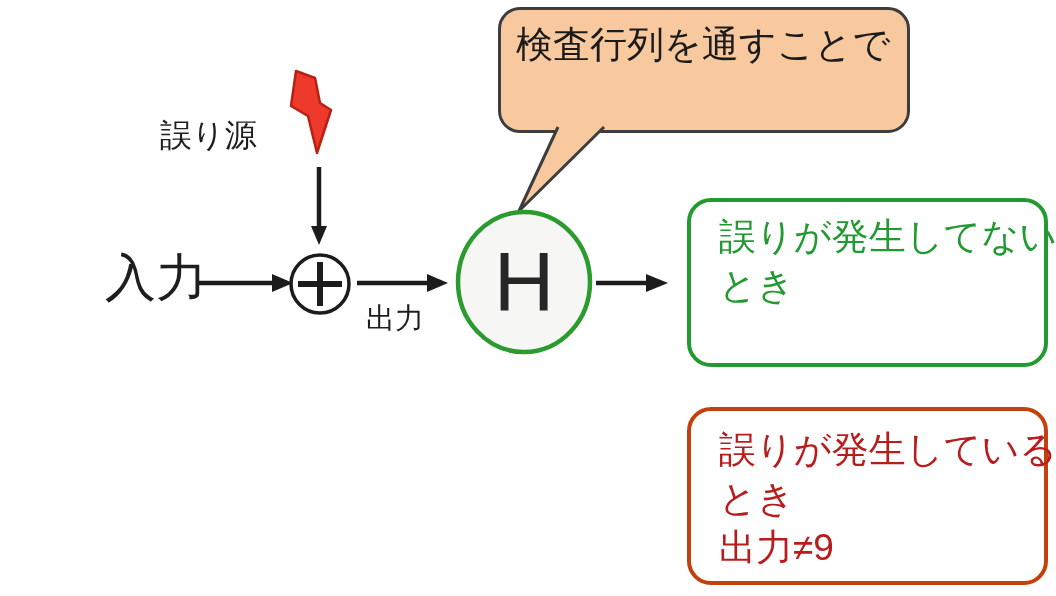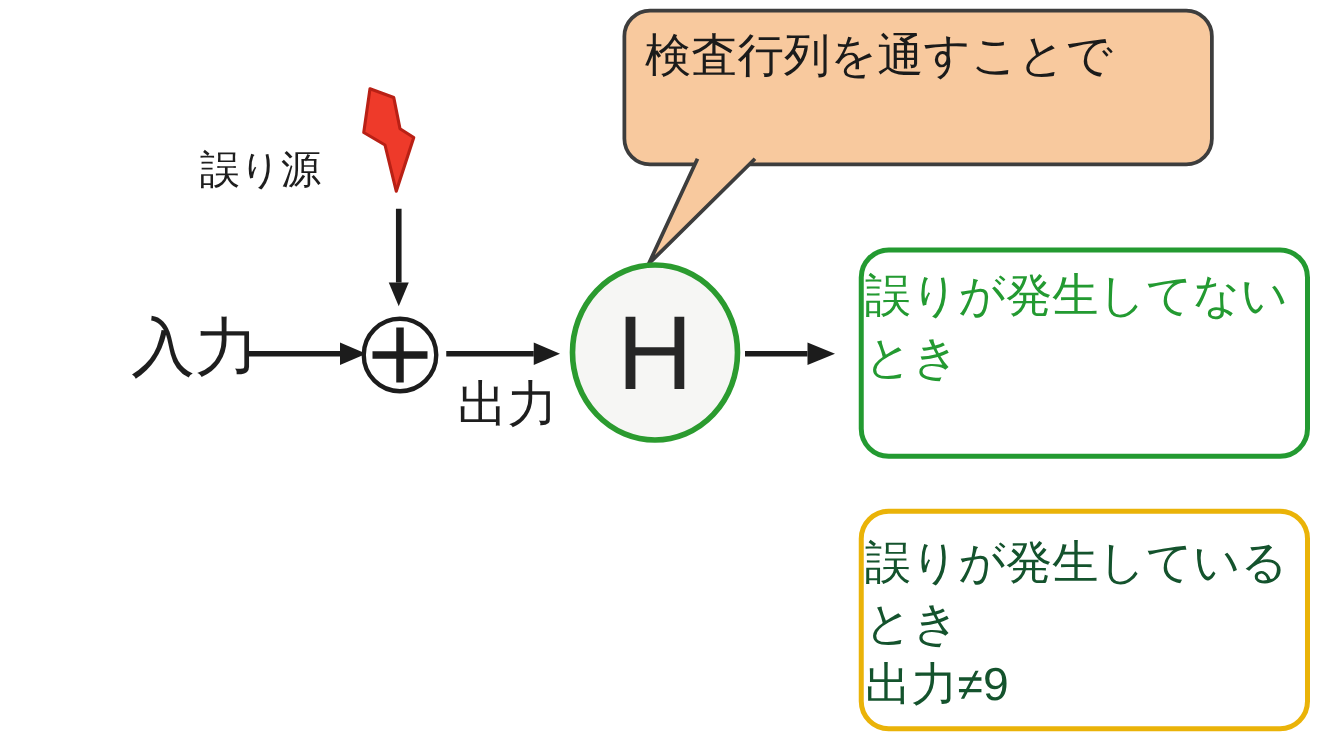--- a/index.html
+++ b/index.html
@@ -10,21 +10,21 @@
     overflow: hidden;
     background: #ffffff;
     font-family: "Liberation Sans", sans-serif;
     color: #1e1e1e;
   }
   .abs { position: absolute; }
 
   
   .bubble {
     left: 498px; top: 7px;
-    width: 473px; height: 126px;
+    width: 412px; height: 126px;
     box-sizing: border-box;
     background: #f8c99e;
     border: 3px solid #3d3d3d;
     border-radius: 22px;
     padding: 12px 10px 0 15px;
     z-index: 1;
   }
   .bubble .line {
     font-size: 37px;
     line-height: 45px;
@@ -38,52 +38,52 @@
   
   .lbl {
     z-index: 3;
     font-size: 32px;
     line-height: 1.0;
     color: #1e1e1e;
     white-space: nowrap;
   }
   #error-source-label { left: 160px; top: 119px; }
   #input-label  { left: 105px; top: 252px; font-size: 51px; }
-  #output-label { left: 366px; top: 304px; font-size: 40px; }
+  #output-label { left: 366px; top: 304px; font-size: 29px; }
 
   
   #h-label {
     left: 458px; top: 212px;
     width: 132px; height: 140px;
     display: flex; align-items: center; justify-content: center;
     font-size: 84px; font-weight: 400; color: #262626;
     z-index: 3;
   }
 
   
   .outcome {
     width: 361px;
     box-sizing: border-box;
     border-radius: 24px;
     background: #ffffff;
     z-index: 3;
-    padding: 10px 8px 0 1px;
+    padding: 10px 8px 0 28px;
   }
   .outcome .line {
     font-size: 37px;
     line-height: 49px;
     white-space: nowrap;
   }
   #no-error-box {
     left: 687px; top: 198px; height: 169px;
     border: 4px solid #239a31; color: #239a31;
   }
   #error-box {
     left: 687px; top: 407px; height: 178px;
-    border: 4px solid #eab308; color: #14532d;
+    border: 4px solid #c2410c; color: #b91c1c;
     padding-top: 14px;
   }
 </style>
 </head>
 <body>
 
 <div id="canvas">
 
   <div class="abs bubble">
     <div class="line">検査行列を通すことで</div>

